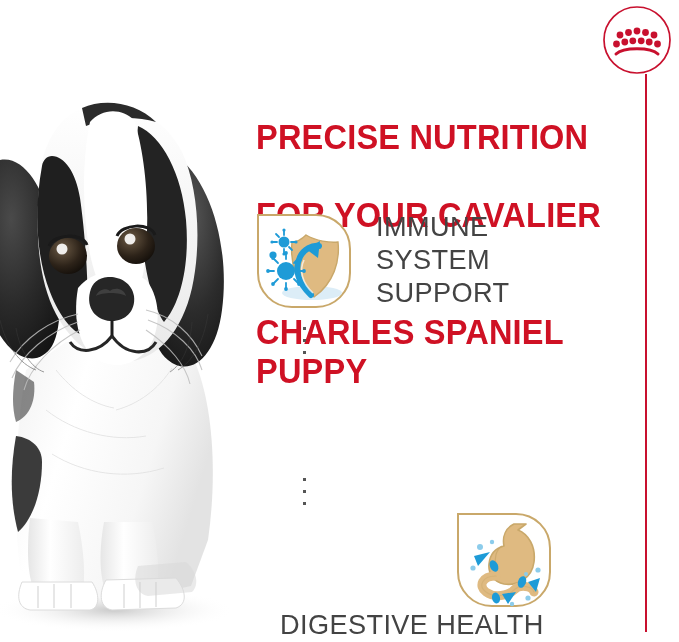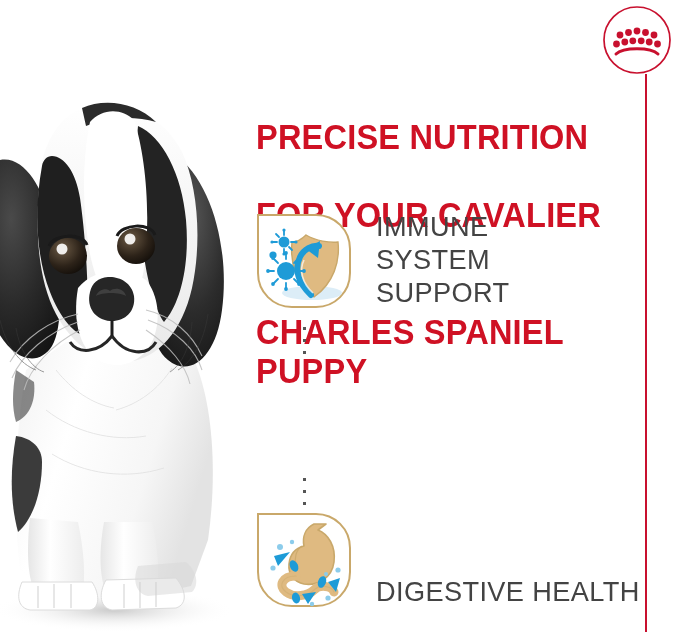--- a/index.html
+++ b/index.html
@@ -49,21 +49,21 @@
     font-weight:300;
     font-size:28px;
     line-height:33px;
     letter-spacing:0.4px;
     white-space:pre-line;
     transform:scaleX(0.97);
     transform-origin:left center;
   }
   #benefit-immune{left:256px;top:210px;}
   #benefit-cardiac{left:256px;top:360px;align-items:center;}
-  #benefit-digestive{left:256px;top:512px;}
+  #benefit-digestive{left:256px;top:512px;flex-direction:column;}
 
   
   .connector{
     position:absolute;left:303px;width:3px;
     background-image:linear-gradient(to bottom,#555 0 3px,transparent 3px 12px);
     background-size:3px 12px;
   }
   #connector-1{top:327px;height:36px;}
   #connector-2{top:478px;height:36px;}
 </style>

